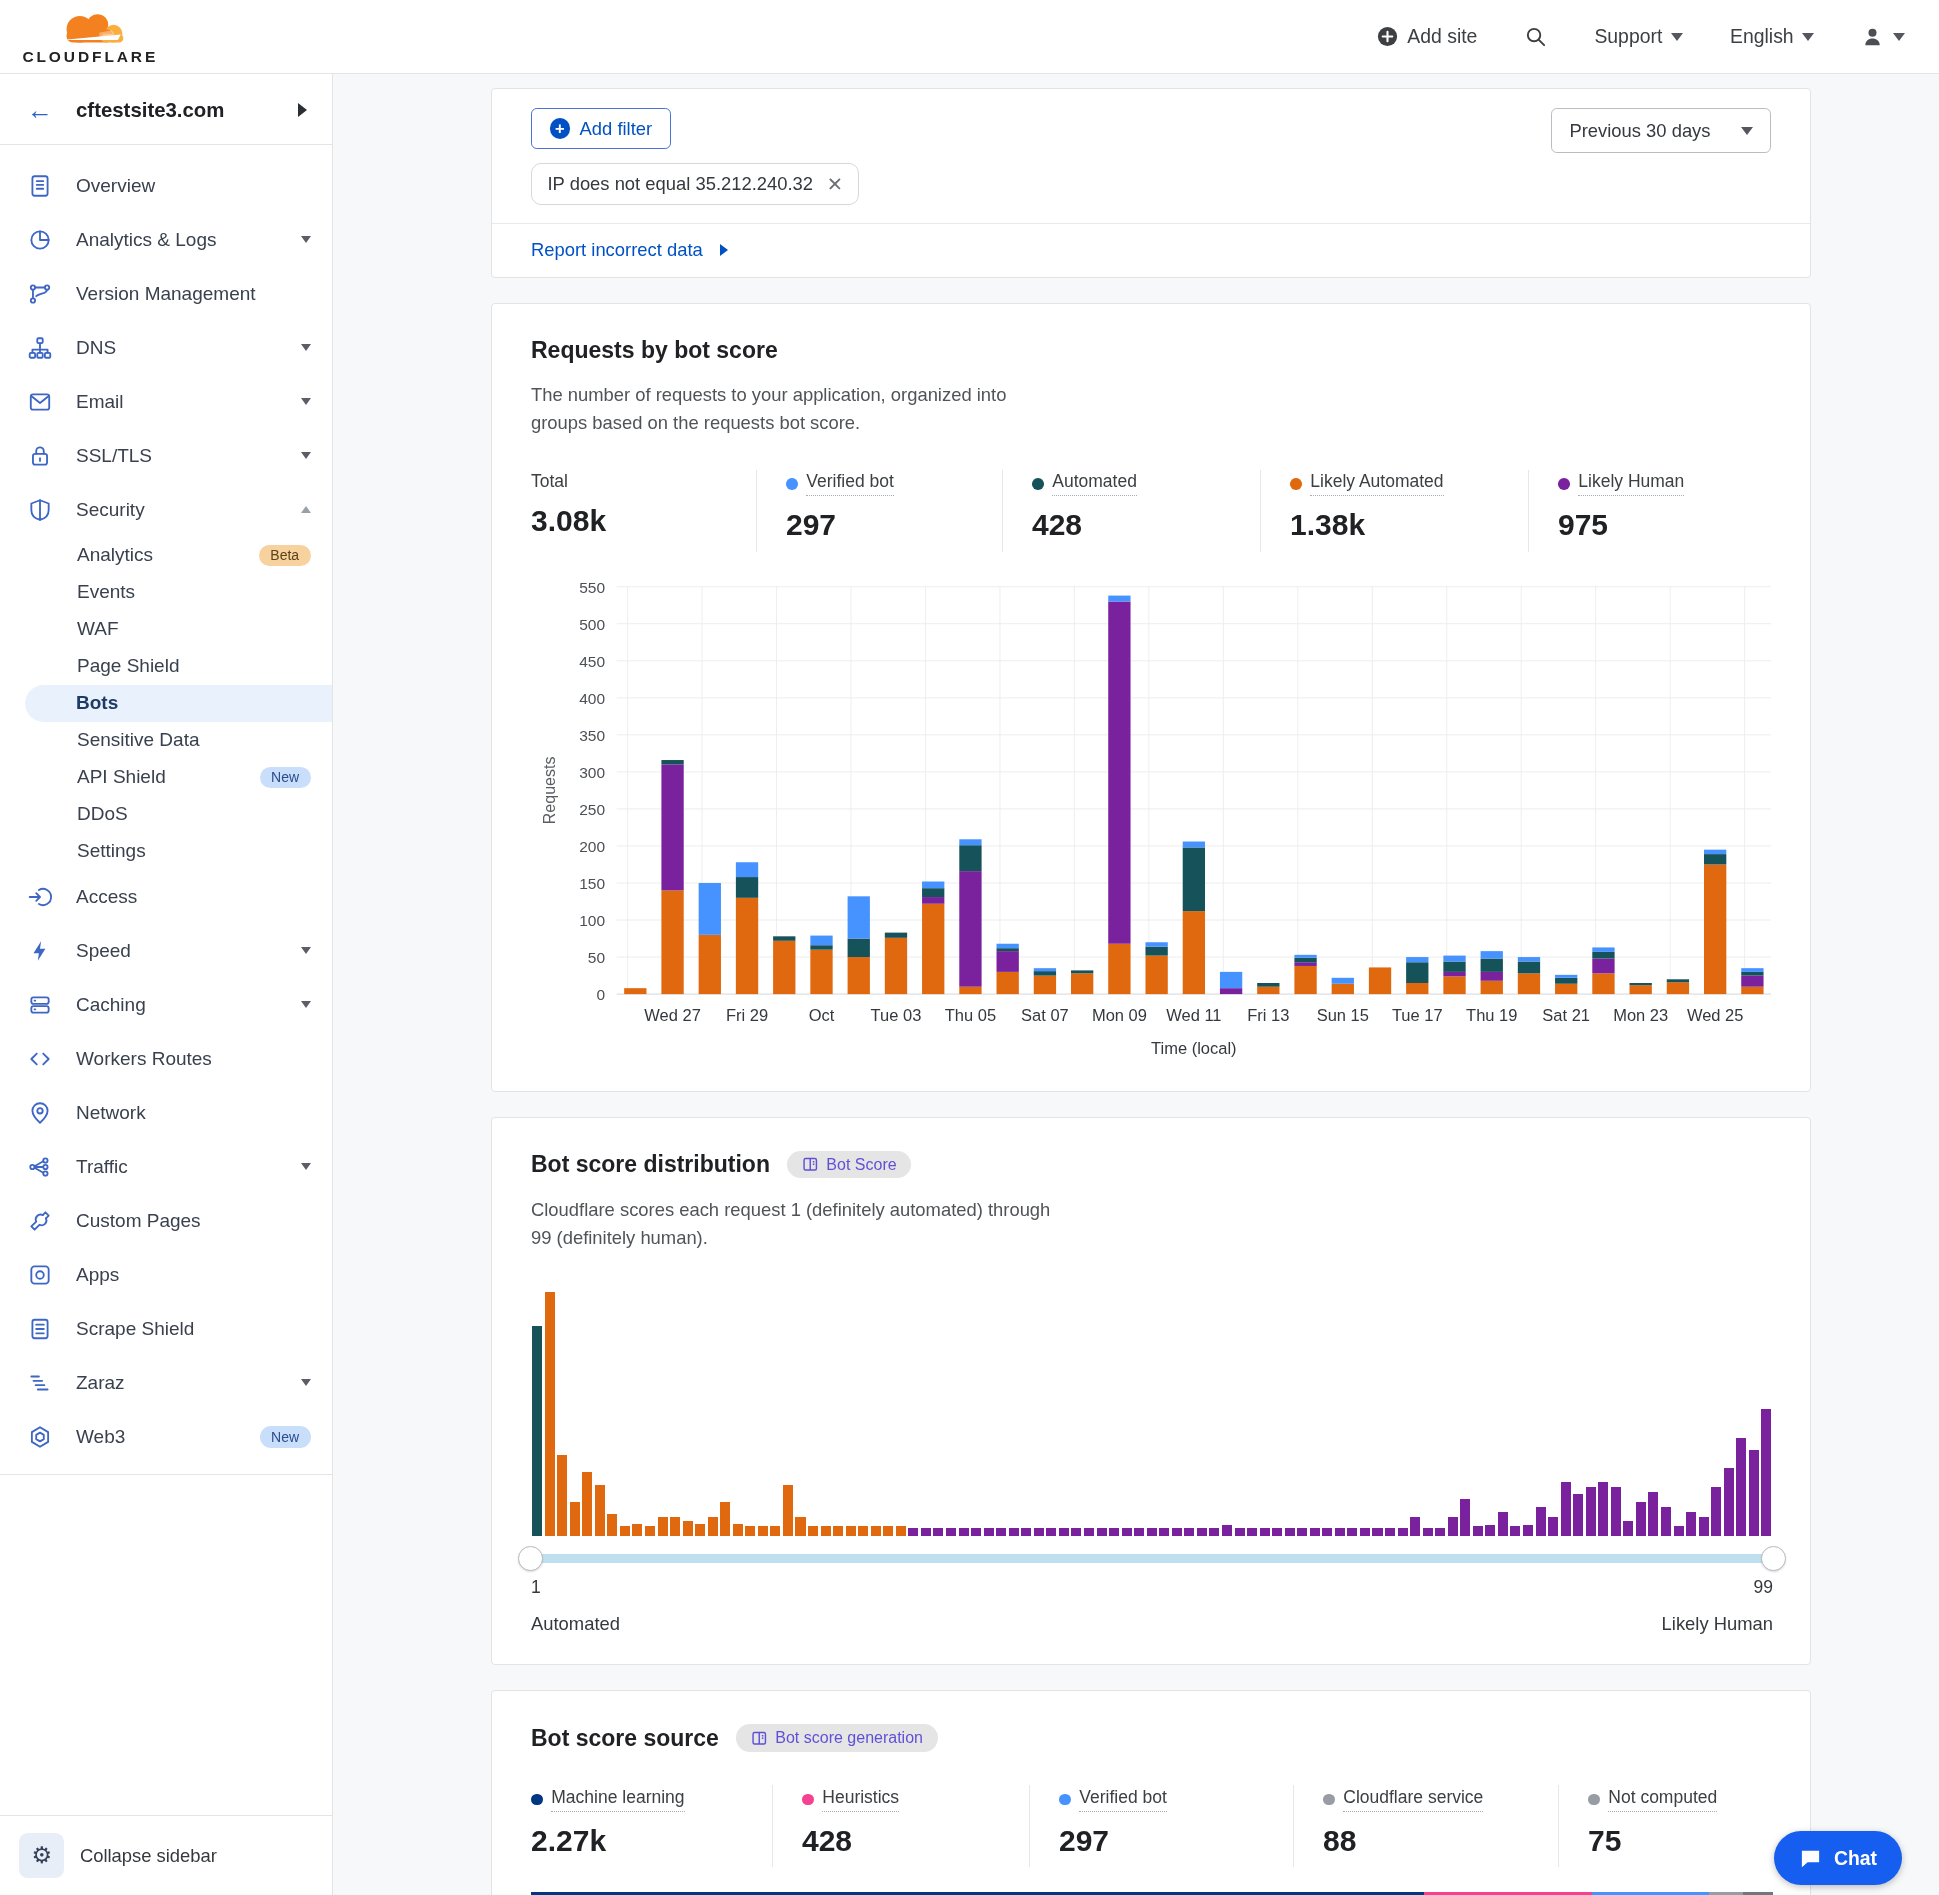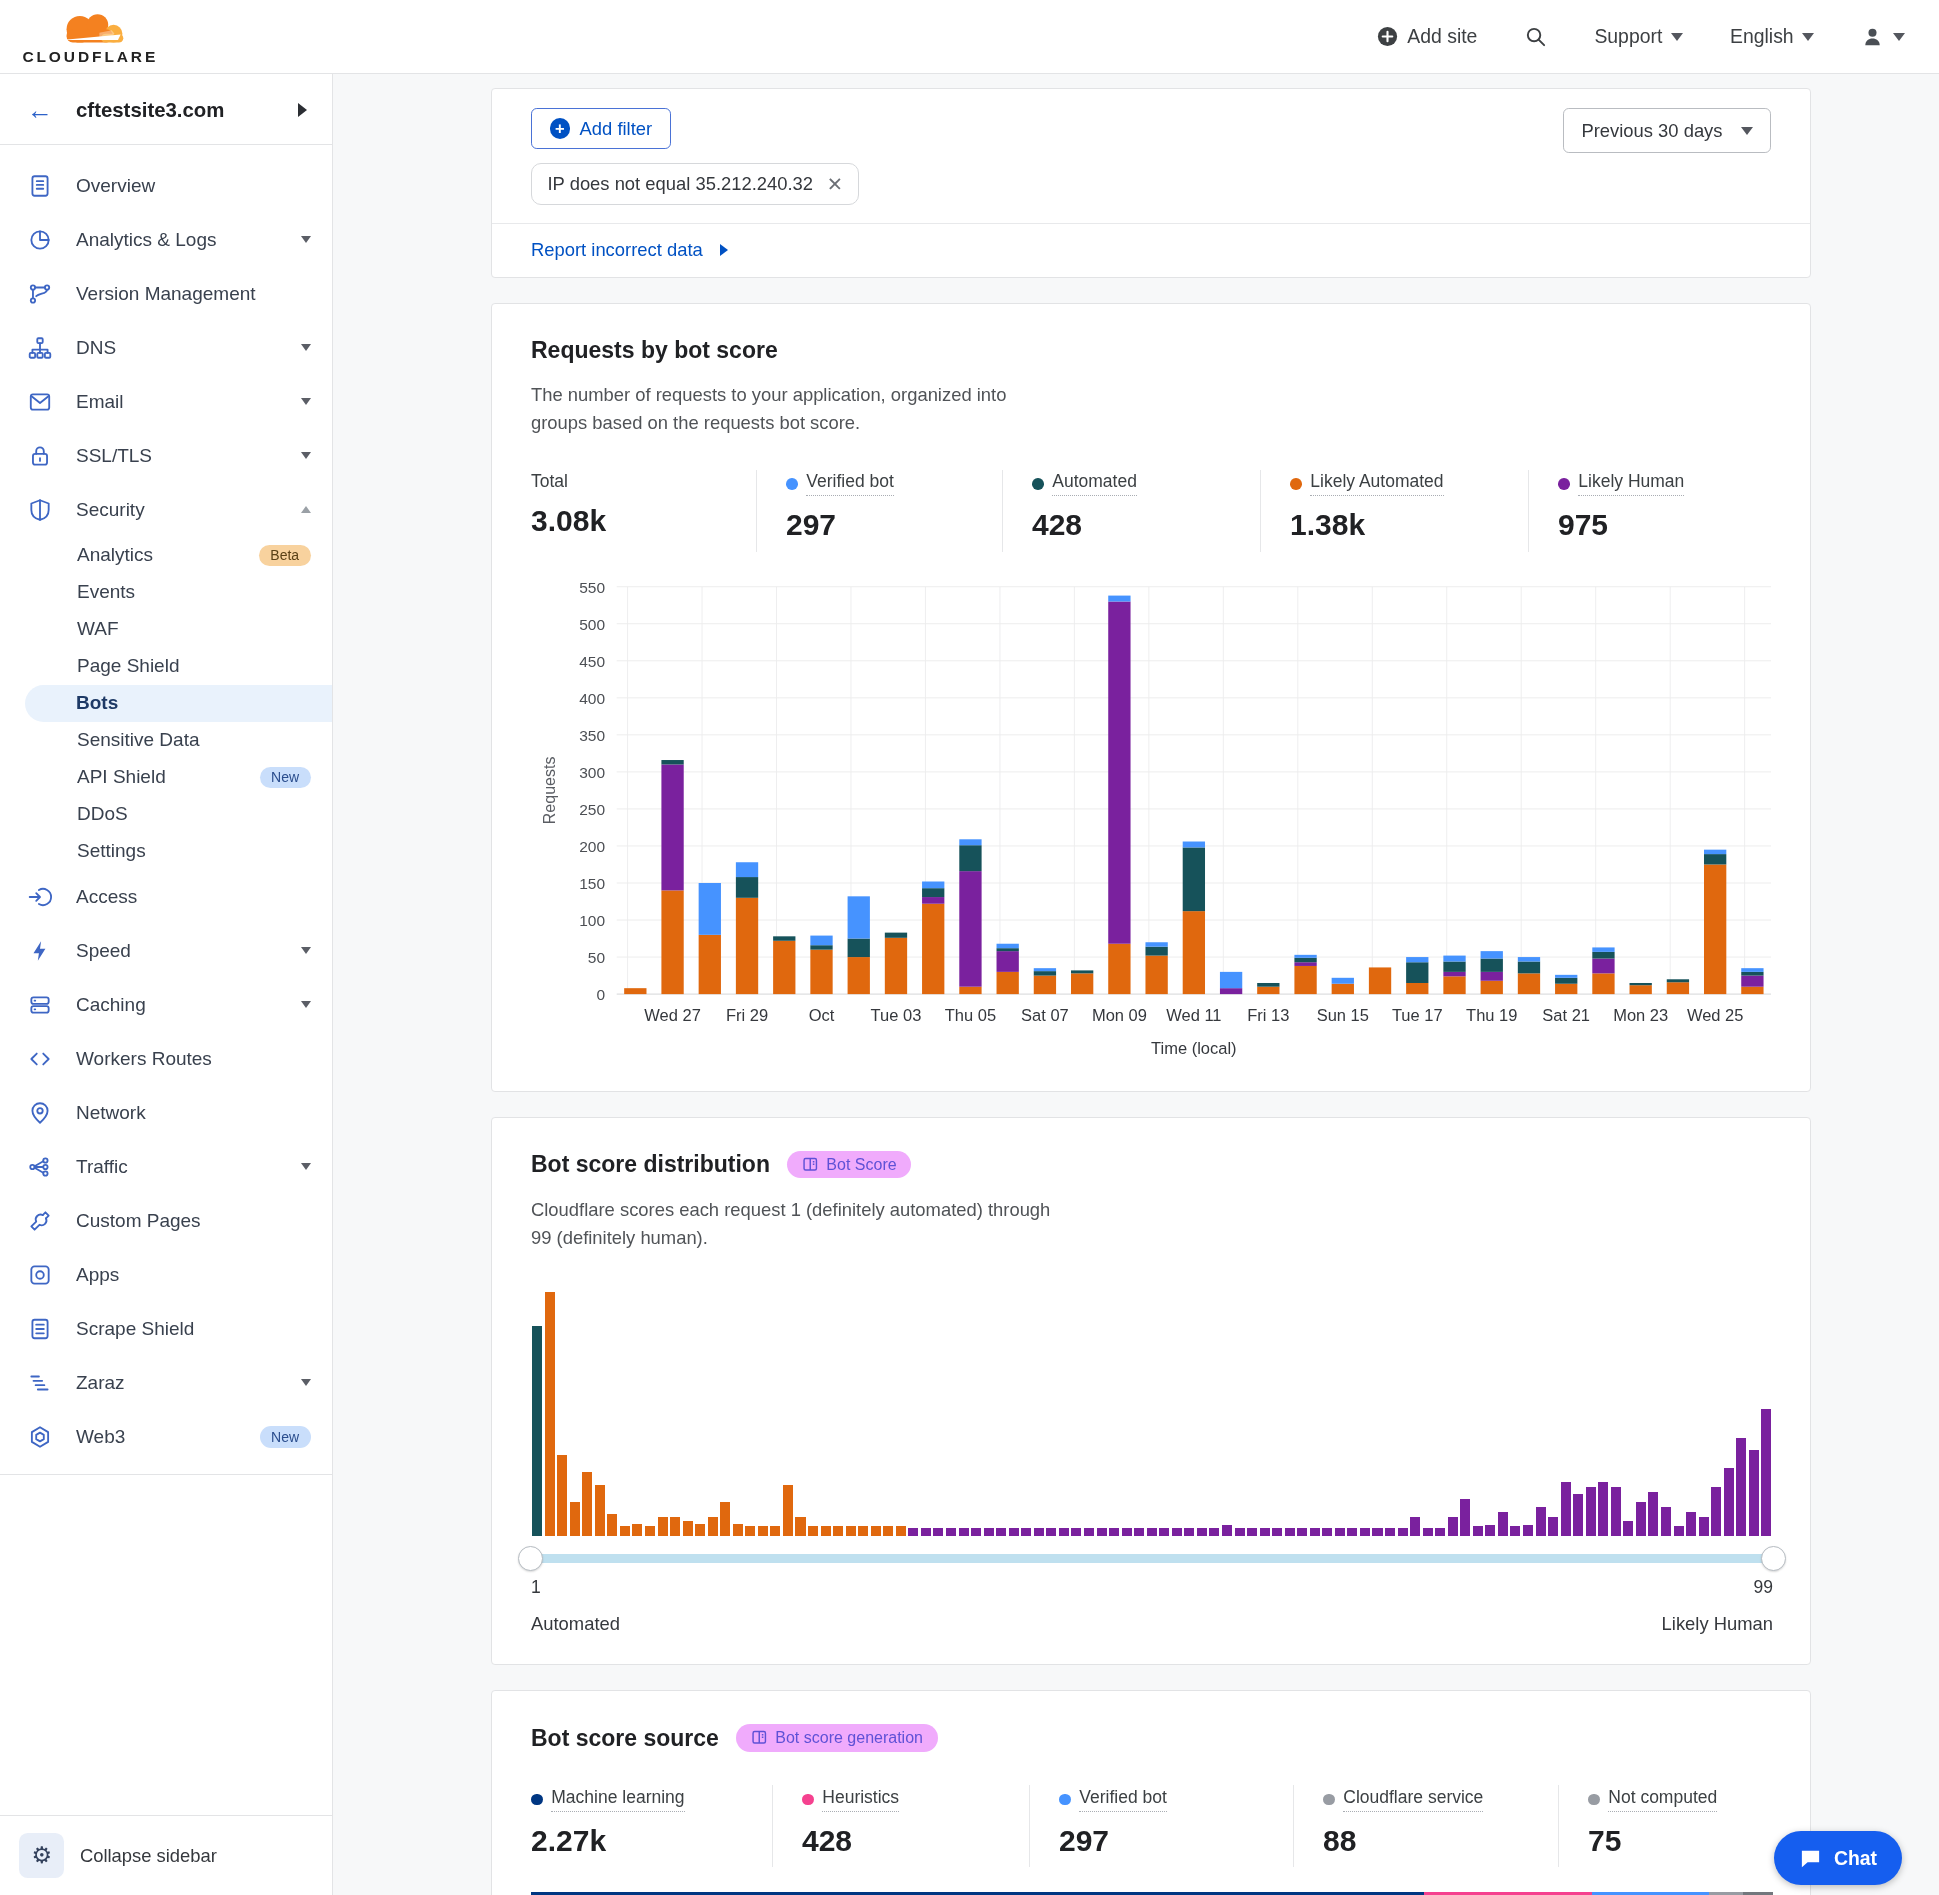--- a/index.html
+++ b/index.html
@@ -58,33 +58,33 @@
   
   .filter-row { display:flex; align-items:flex-start; padding:19.4px 39px 17.5px 39px; }
   .filter-left { flex:1; }
   .btn-add-filter { display:inline-flex; align-items:center; gap:9.7px; border:1.5px solid #4a72d6; border-radius:5.8px;
     padding:8.7px 17.5px; color:#0051c3; font-size:18.4px; background:#fff; cursor:pointer; }
   .plus-circle { width:20.4px; height:20.4px; border-radius:50%; background:#0051c3; color:#fff; display:inline-flex;
     align-items:center; justify-content:center; font-size:16.5px; line-height:1; font-weight:700; }
   .chip { display:inline-flex; align-items:center; gap:13.6px; border:1px solid #d6d8db; border-radius:10px;
     padding:8.7px 15.5px; font-size:18.4px; color:#35383d; margin-top:13.6px; background:#fff;justify-content:space-between; }
   .chip .x { color:#6b6f75; font-size:19.4px; cursor:pointer; }
-  .btn-range { display:inline-flex; align-items:center; gap:18px; border:1px solid #b9bcc1; border-radius:5.8px;
+  .btn-range { display:inline-flex; align-items:center; gap:30px; border:1px solid #b9bcc1; border-radius:5.8px;
     padding:10.7px 17.5px; font-size:18.4px; color:#35383d; background:#fff; cursor:pointer; }
   .btn-range .chev { border-top-color:#54575e; }
   .report-row { border-top:1px solid #e8e9eb; padding:15.5px 39px; display:flex; align-items:center; gap:17px; }
   .report-link { color:#0051c3; font-size:18.4px; cursor:pointer; }
   .caret-right { width:0; height:0; border-top:6.8px solid transparent; border-bottom:6.8px solid transparent;
     border-left:8.7px solid #0051c3; }
 
   
   .section-pad { padding:33px 39px 29px 39px; }
   .sec-title-row { display:flex; align-items:center; gap:17.5px; }
   .sec-title { font-size:23px; font-weight:700; color:#202124; }
-  .pill-badge { display:inline-flex; gap:7.8px; background:#f0abfc; color:#5f51d6;
+  .pill-badge { display:inline-flex; align-items:center; gap:7.8px; background:#e5e5e5; color:#5f51d6;
     font-size:16px; border-radius:14.6px; padding:4.9px 14.6px; cursor:pointer; }
   .pill-badge svg { width:16.5px; height:16.5px; }
   .pill-badge svg * { stroke:#5f51d6; stroke-width:1.4; fill:none; }
   .sec-desc { font-size:18.4px; color:#505357; line-height:1.5; max-width:529px; margin-top:17.5px; }
 
   .stats-row { display:flex; margin-top:33px; }
   .stat-cell { padding:1.9px 0 9.7px 29px; border-left:1px solid #e6e7e9; }
   .stat-cell:first-child { padding-left:0; border-left:none; }
   .stat-label { font-size:17.5px; color:#3c4043; display:inline-flex; align-items:center; gap:8.7px; }
   .stat-label .u { border-bottom:1.9px dotted #a9adb3; padding-bottom:2.9px; }

